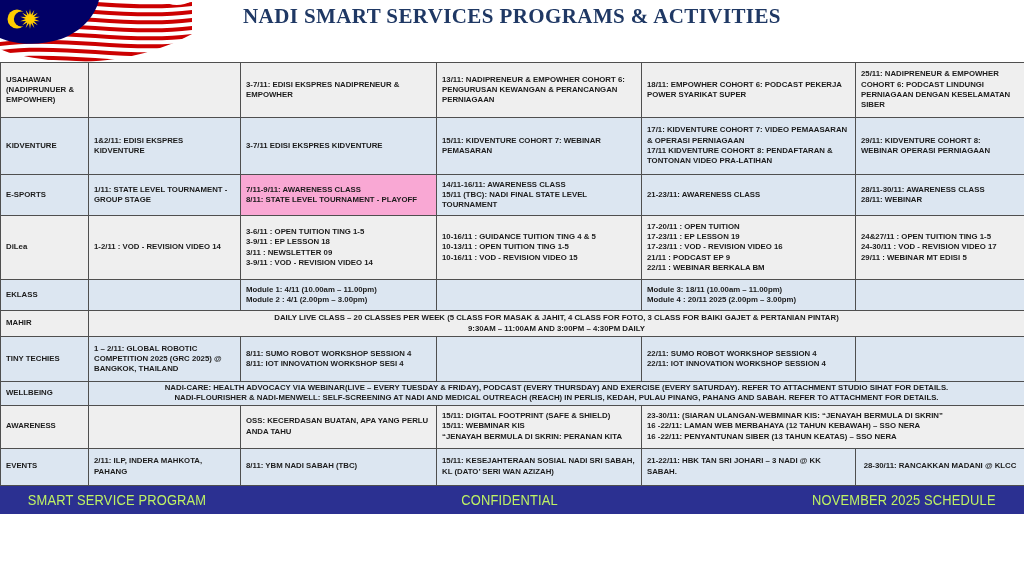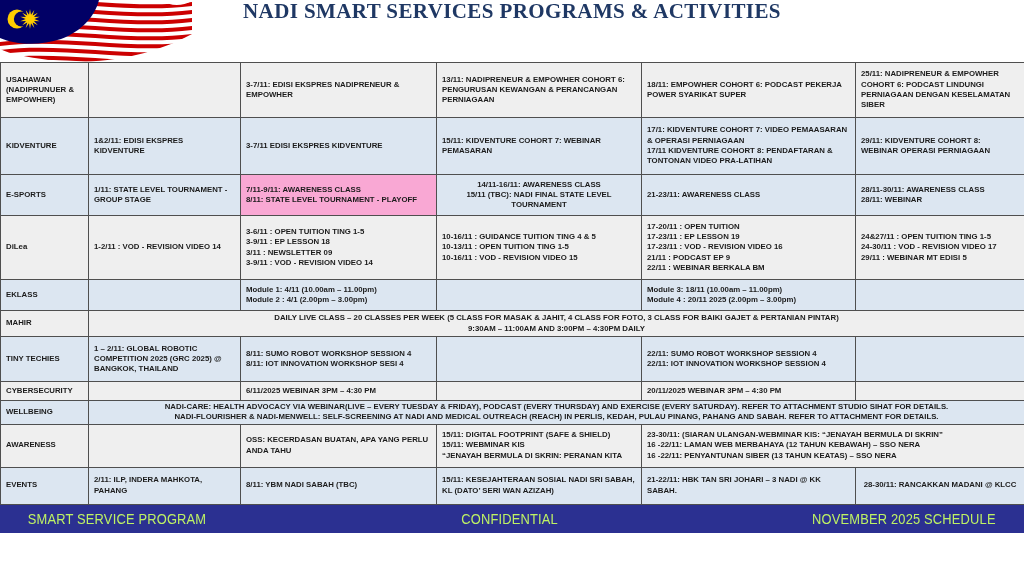--- a/index.html
+++ b/index.html
@@ -1,20 +1,20 @@
 <!DOCTYPE html>
 <html><head>
 <meta charset="utf-8">
 <style>
   html,body{margin:0;padding:0;background:#888;}
   .page{width:1024px;height:576px;background:#ffffff;position:relative;overflow:hidden;
         font-family:"Liberation Sans",sans-serif;display:flex;flex-direction:column;box-sizing:border-box;}
   .top{height:62px;position:relative;flex:0 0 auto;}
   .flag{position:absolute;left:0;top:0;}
-  .titles{text-align:center;}
+  .titles{text-align:center;padding-top:5px;}
   .title{font-family:"Liberation Serif",serif;font-weight:bold;font-size:21px;letter-spacing:.4px;line-height:1.1;}
   .subtitle{font-family:"Liberation Serif",serif;font-weight:bold;font-size:19px;letter-spacing:.6px;line-height:1.15;}
   table.sched{border-collapse:collapse;table-layout:fixed;width:1024px;flex:0 0 auto;}
   table.sched td,table.sched th{border:1px solid #4f4f4f;font-size:7.8px;font-weight:bold;color:#1b1b1b;
         padding:1px 5px;line-height:1.32;vertical-align:middle;overflow:hidden;box-sizing:border-box;}
   table.sched th{font-size:8.3px;text-align:center;}
   td.program{text-transform:none;padding-left:6px;}
   td.center, td.center div{text-align:center;}
   .footer{height:28px;flex:0 0 auto;color:#bef264;display:flex;align-items:center;
         justify-content:space-between;padding:0 20px;box-sizing:border-box;font-size:14px;letter-spacing:.2px;}
@@ -99,21 +99,21 @@
         </tr>
         <tr style="height: 41px;">
           <td class="program" style="background: rgb(220, 230, 241);">E-SPORTS</td>
           <td style="background: rgb(220, 230, 241);">
             <div>1/11: STATE LEVEL TOURNAMENT - GROUP STAGE</div>
           </td>
           <td style="background: #f9a8d4;">
             <div>7/11-9/11: AWARENESS CLASS</div>
             <div>8/11: STATE LEVEL TOURNAMENT - PLAYOFF</div>
           </td>
-          <td style="background: rgb(220, 230, 241); text-align: center;">
+          <td style="background: rgb(220, 230, 241);">
             <div>14/11-16/11: AWARENESS CLASS</div>
             <div>15/11 (TBC): NADI FINAL STATE LEVEL TOURNAMENT</div>
           </td>
           <td style="background: rgb(220, 230, 241);">
             <div>21-23/11: AWARENESS CLASS</div>
           </td>
           <td style="background: rgb(220, 230, 241);">
             <div>28/11-30/11: AWARENESS CLASS</div>
             <div>28/11: WEBINAR</div>
           </td>
@@ -177,32 +177,20 @@
             <div>8/11: SUMO ROBOT WORKSHOP SESSION 4</div>
             <div>8/11: IOT INNOVATION WORKSHOP SESI 4</div>
           </td>
           <td style="background: rgb(220, 230, 241);"></td>
           <td style="background: rgb(220, 230, 241);">
             <div>22/11: SUMO ROBOT WORKSHOP SESSION 4</div>
             <div>22/11: IOT INNOVATION WORKSHOP SESSION 4</div>
           </td>
           <td style="background: rgb(220, 230, 241);"></td>
         </tr>
-        <tr style="height: 19px;">
-          <td class="program" style="background: rgb(239, 239, 239);">CYBERSECURITY</td>
-          <td style="background: rgb(239, 239, 239);"></td>
-          <td style="background: rgb(239, 239, 239);">
-            <div>6/11/2025 WEBINAR 3PM – 4:30 PM</div>
-          </td>
-          <td style="background: rgb(239, 239, 239);"></td>
-          <td style="background: rgb(239, 239, 239);">
-            <div>20/11/2025 WEBINAR 3PM – 4:30 PM</div>
-          </td>
-          <td style="background: rgb(239, 239, 239);"></td>
-        </tr>
         <tr style="height: 20px;">
           <td class="program" style="background: rgb(220, 230, 241);">WELLBEING</td>
           <td colspan="5" class="center" style="background: rgb(220, 230, 241);">
             <div>NADI-CARE: HEALTH ADVOCACY VIA WEBINAR(LIVE – EVERY TUESDAY &amp; FRIDAY), PODCAST (EVERY THURSDAY) AND EXERCISE (EVERY SATURDAY). REFER TO ATTACHMENT STUDIO SIHAT FOR DETAILS.</div>
             <div>NADI-FLOURISHER &amp; NADI-MENWELL: SELF-SCREENING AT NADI AND MEDICAL OUTREACH (REACH) IN PERLIS, KEDAH, PULAU PINANG, PAHANG AND SABAH. REFER TO ATTACHMENT FOR DETAILS.</div>
           </td>
         </tr>
         <tr style="height: 43px;">
           <td class="program" style="background: rgb(239, 239, 239);">AWARENESS</td>
           <td style="background: rgb(239, 239, 239);"></td>

